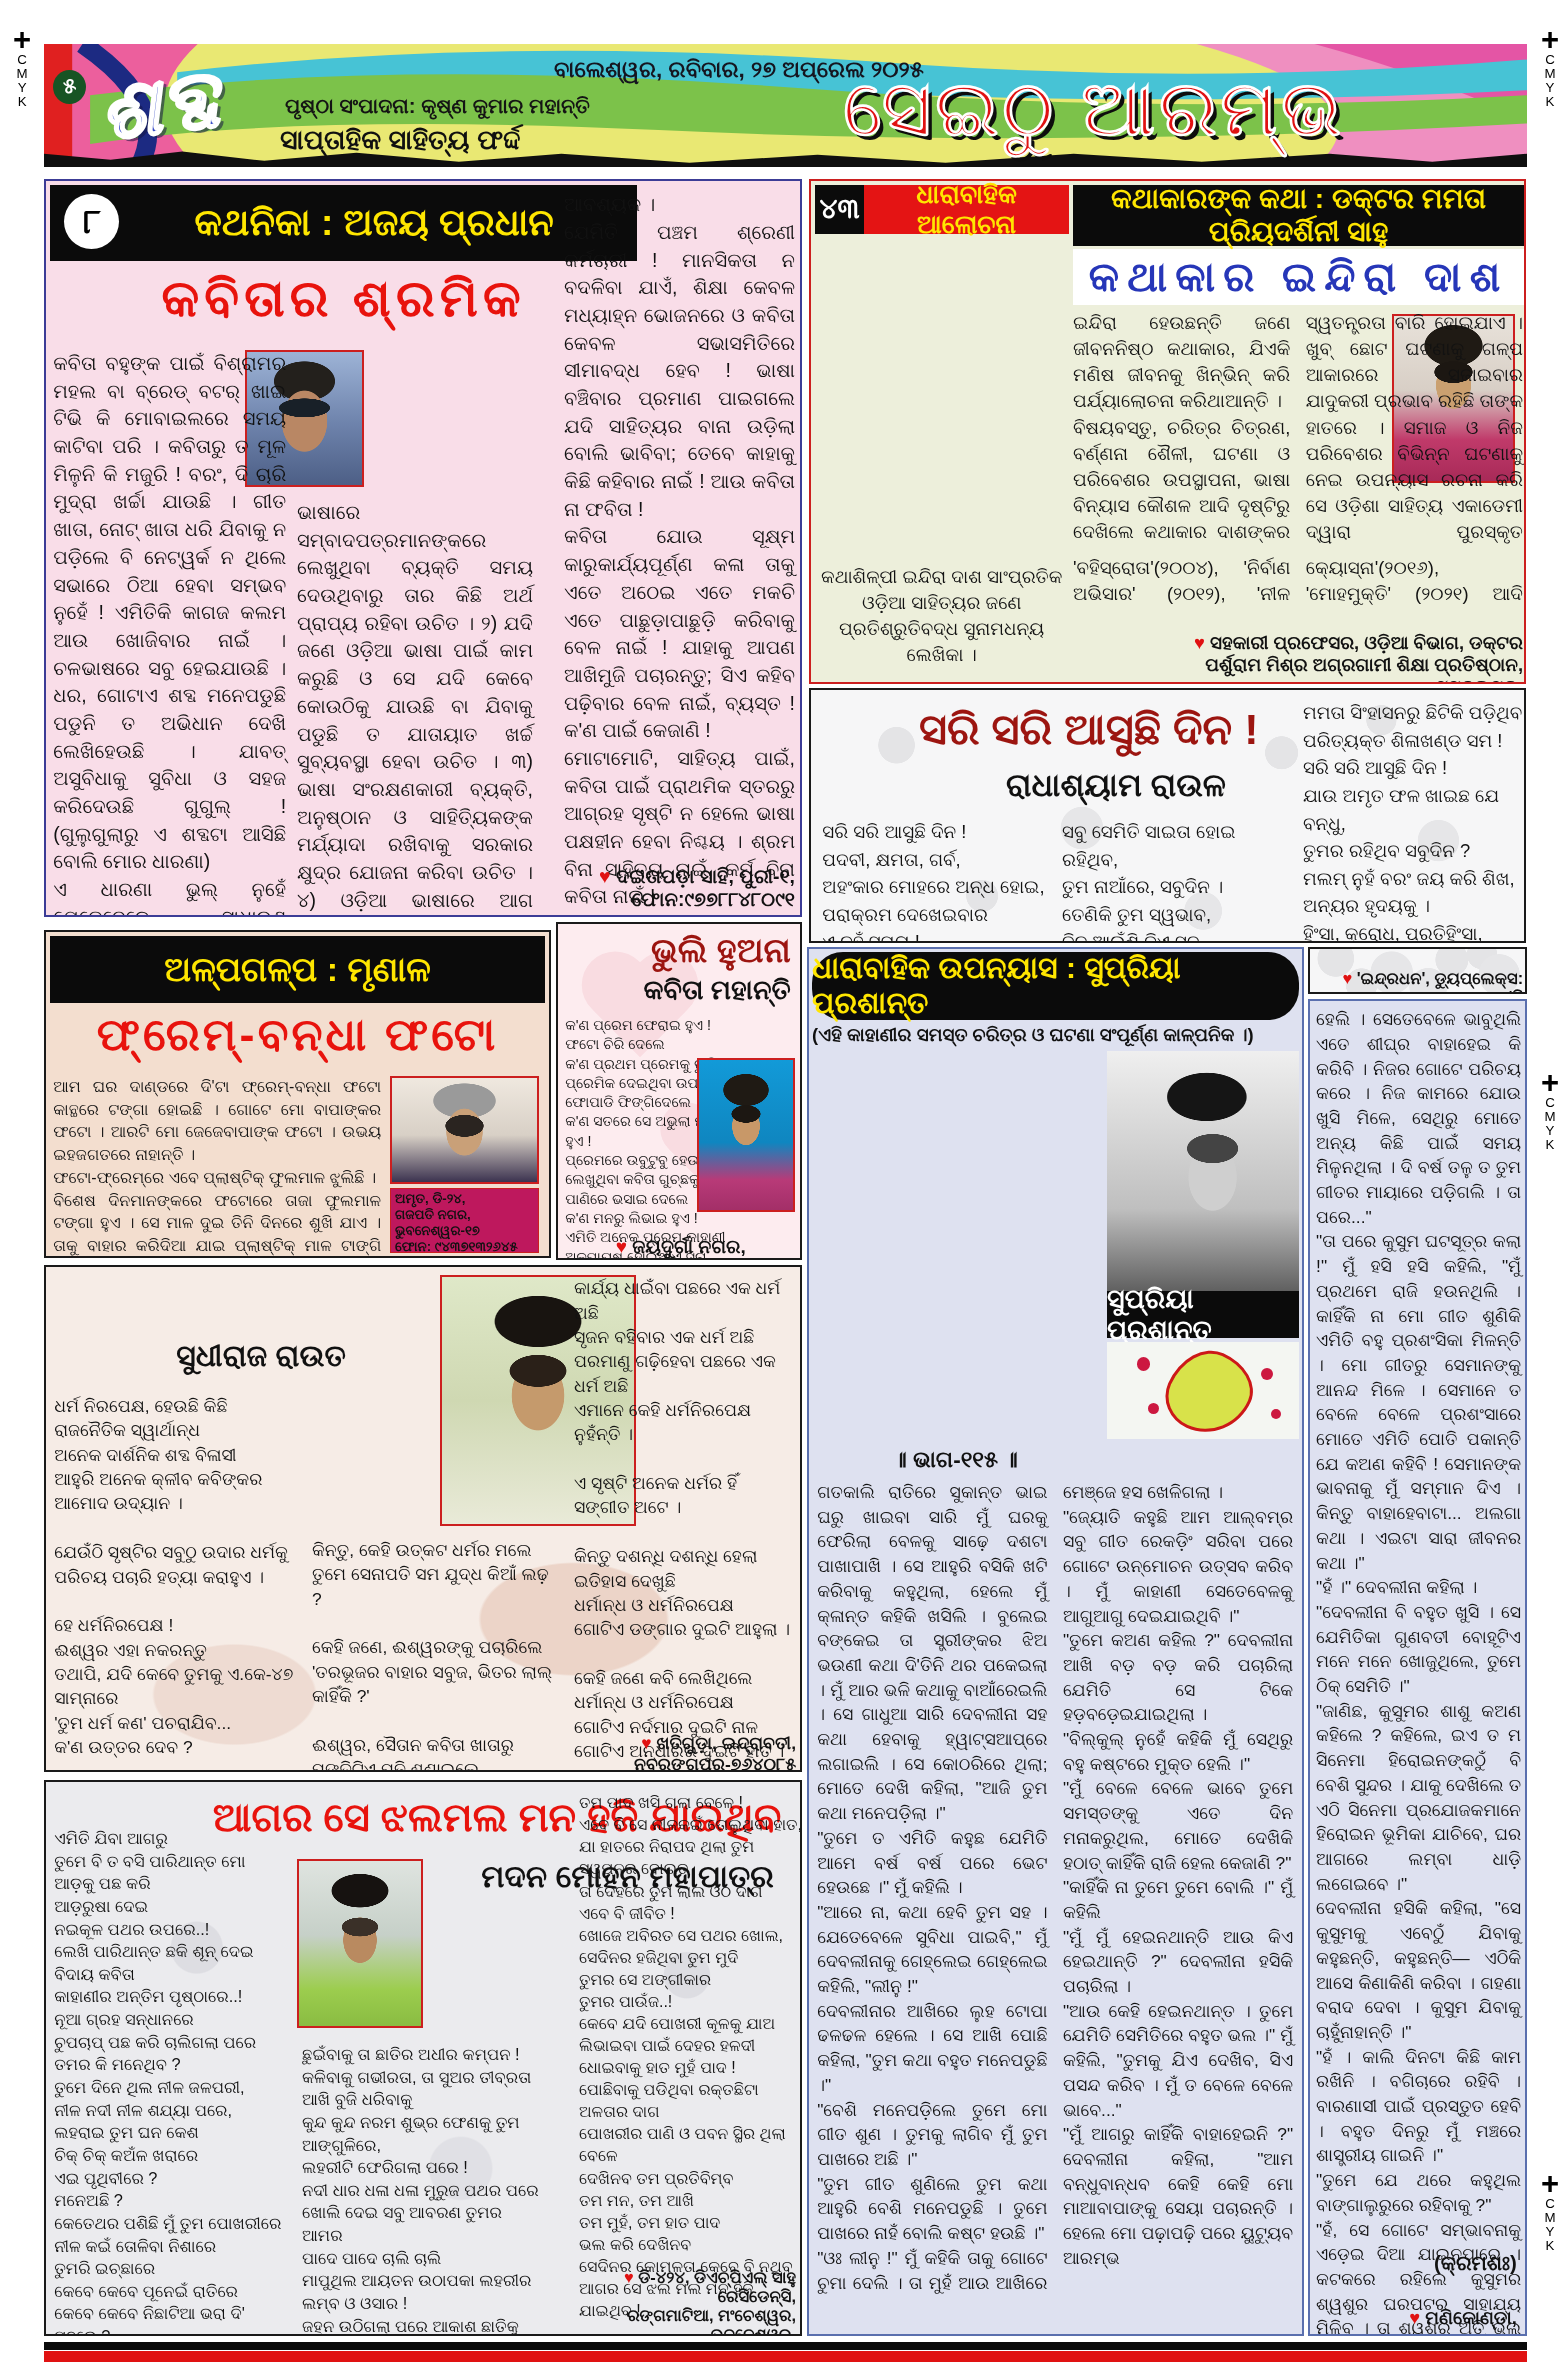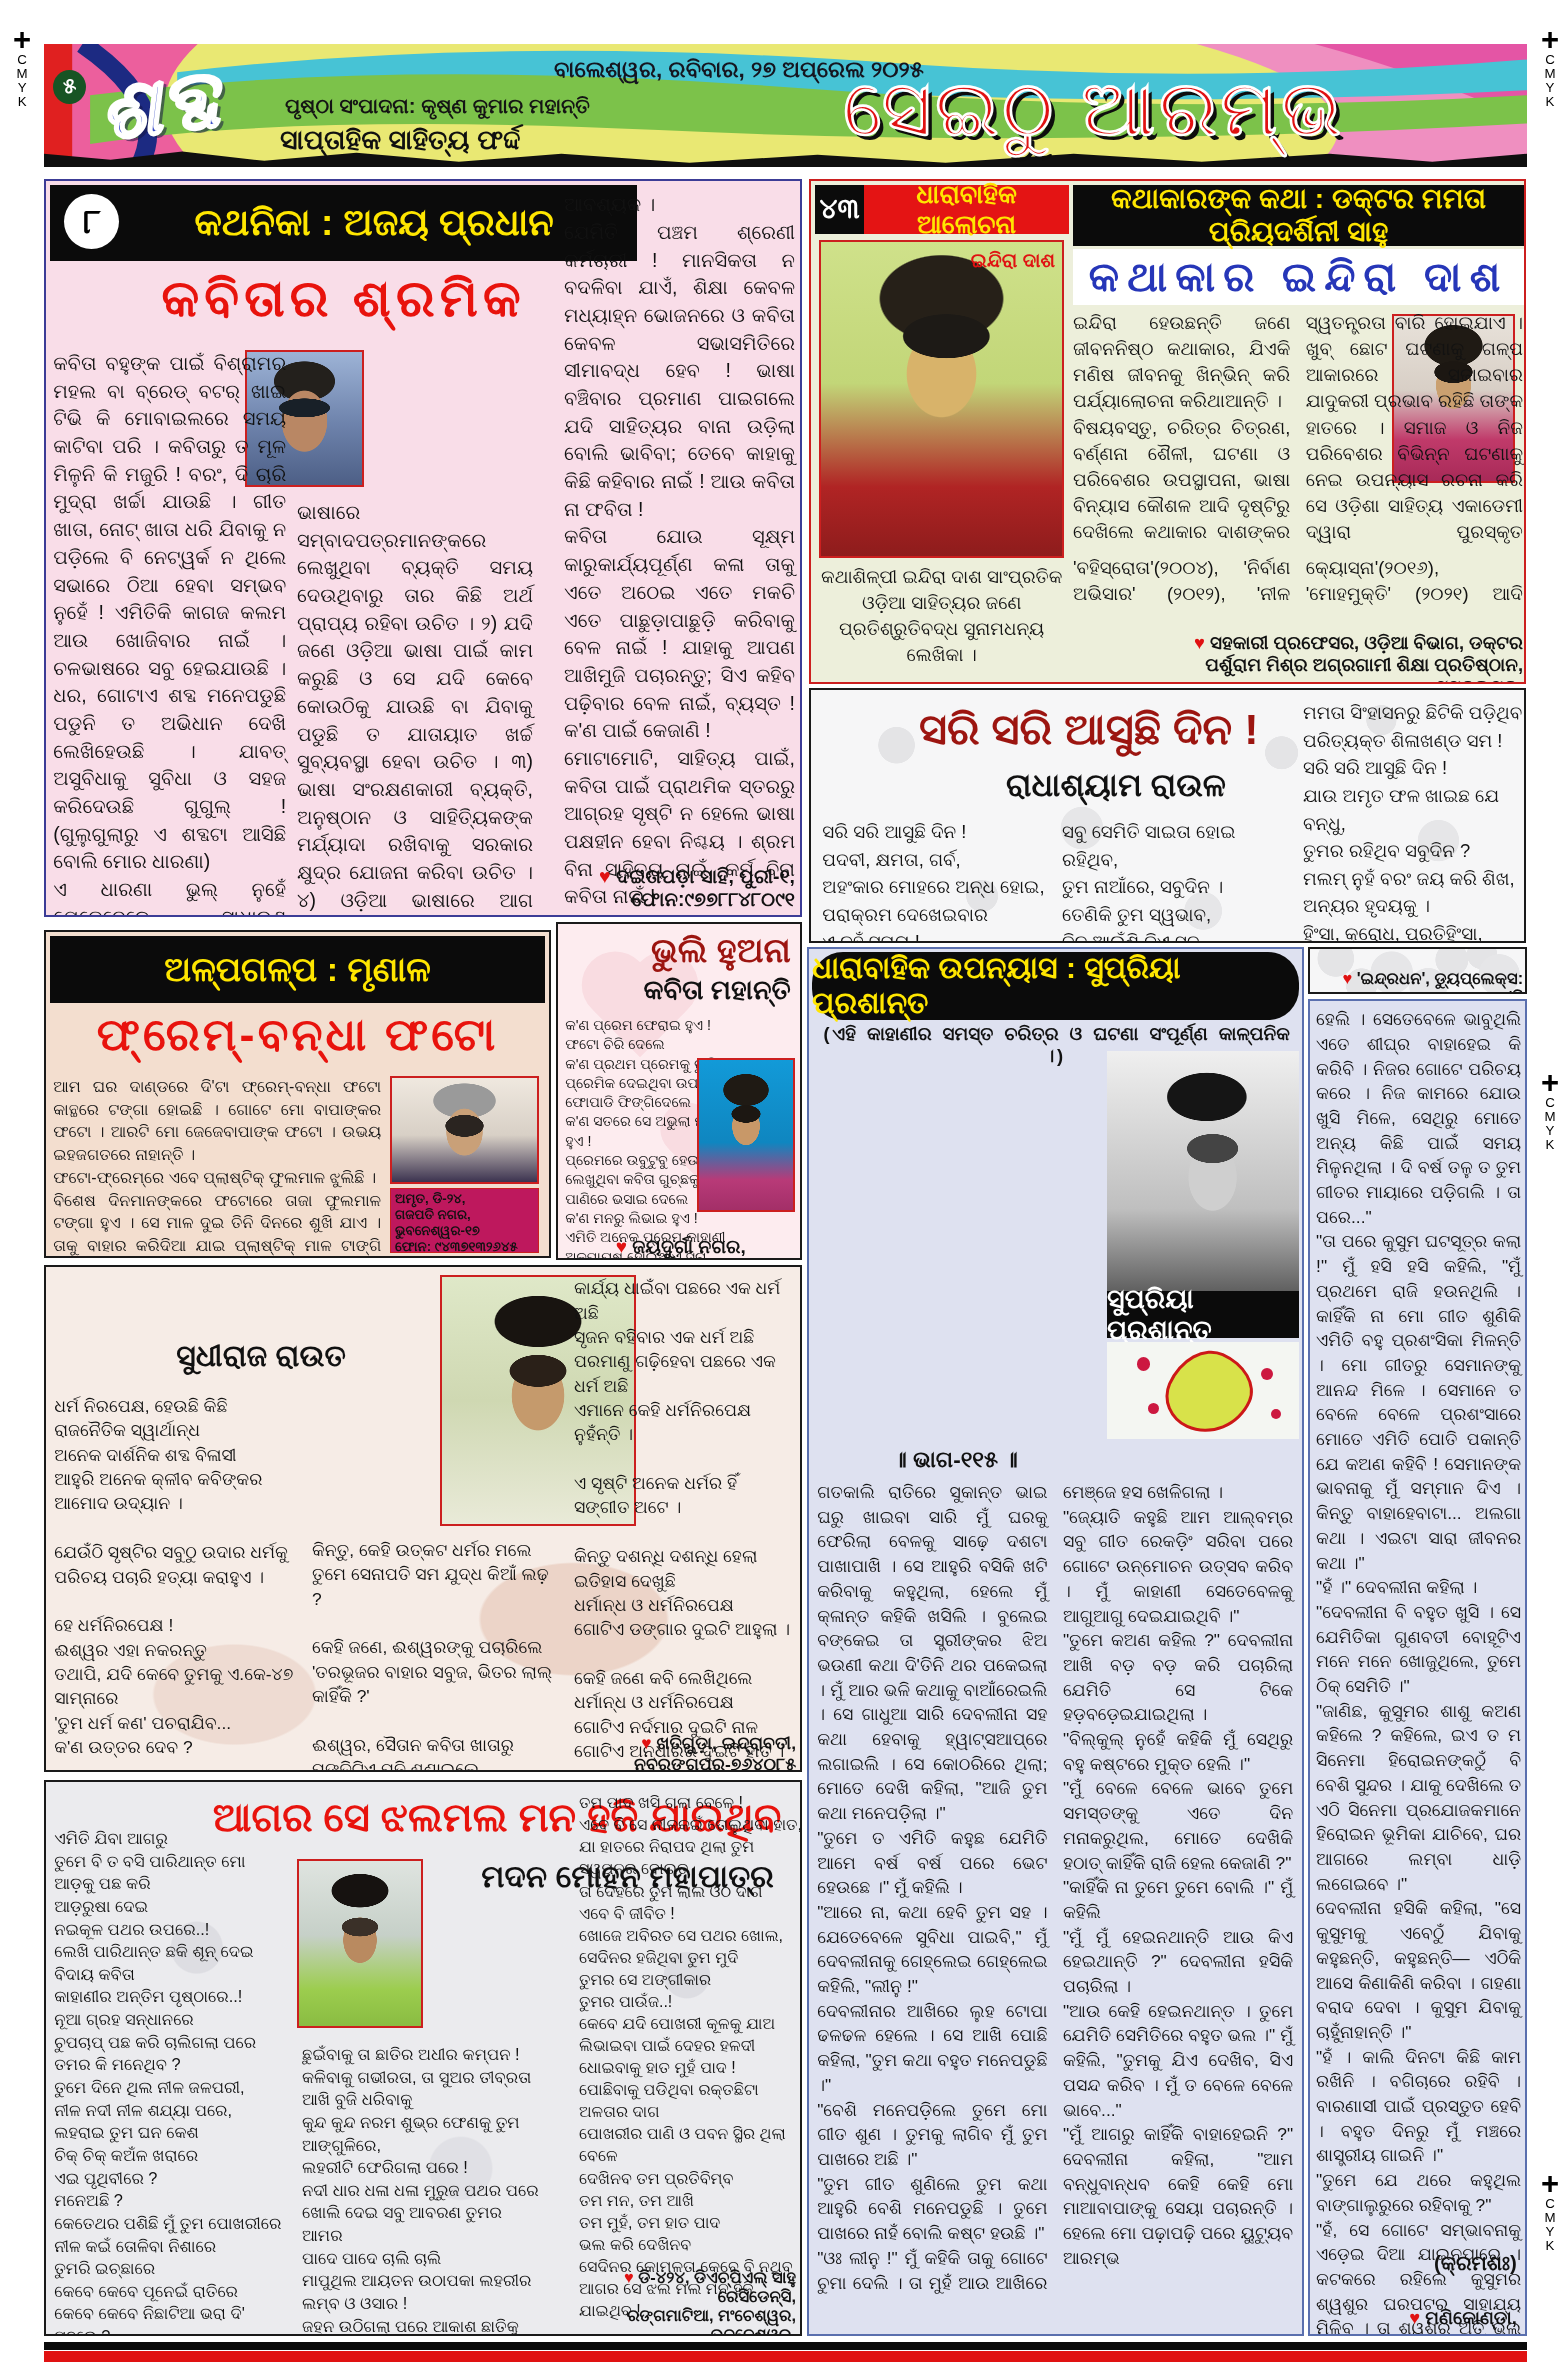--- a/index.html
+++ b/index.html
@@ -131,27 +131,20 @@
 </div>
 
 <div class="box" style="left:809px;top:179px;width:717px;height:505px;background:#edefdb;border:2.6px solid #cc1f1f;">
 
   <div class="abs" style="left:4.1px;top:4.1px;width:254px;height:49px;background:#e41414;display:flex;align-items:center;">
     <div style="width:49px;height:49px;background:#0b0b0b;color:#fff;display:flex;align-items:center;justify-content:center;
          font-size:28px;font-weight:bold;">
       <span>୪୩</span>
       </div>
     <div class="yellowtxt" style="font-size:25.6px;flex:1;text-align:center;">ଧାରାବାହିକ ଆଲୋଚନା</div>
-  </div>
-  <div class="photo" style="left:8.2px;top:59px;width:245px;height:318px;border:2px solid #cc1f1f;background:
-       radial-gradient(ellipse 61px 31px at 52% 30%, #1d1a16 70%, transparent 72%),
-       radial-gradient(ellipse 49px 61px at 50% 42%, #d8b36a 70%, transparent 72%),
-       radial-gradient(ellipse 87px 61px at 50% 18%, #262018 70%, transparent 72%),
-       linear-gradient(180deg,#cfe18a 0%,#c2d678 45%,#b02424 78%,#8e1c1c 100%);">
-    <div style="position:absolute;right:7.2px;top:7.2px;color:#e01212;font-size:19.5px;font-weight:bold;">ଇନ୍ଦିରା ଦାଶ</div>
   </div>
   <div class="abs body-text" style="left:8.2px;top:383px;width:245px;height:112px;font-size:18.4px;text-align:center;">କଥାଶିଳ୍ପୀ ଇନ୍ଦିରା ଦାଶ ସାଂପ୍ରତିକ ଓଡ଼ିଆ ସାହିତ୍ୟର ଜଣେ ପ୍ରତିଶ୍ରୁତିବଦ୍ଧ ସୁନାମଧନ୍ୟ ଲେଖିକା ।</div>
 
   <div class="abs" style="left:262px;top:68px;width:451px;height:56px;background:#ffffff;display:flex;align-items:center;justify-content:center;">
     <div class="bluehead" style="font-size:41px;letter-spacing:8.2px;">କଥାକାର ଇନ୍ଦିରା ଦାଶ</div>
   </div>
   <div class="abs bar-black" style="left:262px;top:4.1px;width:451px;height:61px;">
     <div class="yellowtxt" style="font-size:28px;text-align:center;">କଥାକାରଙ୍କ କଥା : ଡକ୍ଟର ମମତା ପ୍ରିୟଦର୍ଶିନୀ ସାହୁ</div>
   </div>
   <div class="photo" style="left:581px;top:133px;width:123px;height:169px;border:2px solid #cc1f1f;background:
@@ -411,21 +404,21 @@
     <span class="heart">♥ </span><span>ଡି-୪୨୪, ଡିଏଚ୍‌ପିଏଲ୍ ସାହୁ ରେସିଡେନ୍ସି,
 ରଙ୍ଗମାଟିଆ, ମଂଚେଶ୍ୱର, ଭୁବନେଶ୍ୱର,
 ଫୋନ: ୯୮୯୨୦୦୦୨୨୪</span>
   </div>
 </div>
 
 <div class="box" style="left:807px;top:947px;width:497px;height:1389px;background:#dee1f0;border:2px solid #5a6fae;">
   <div class="abs bar-black" style="left:3.1px;top:3.1px;width:487px;height:68px;border-radius:31px;">
     <div class="yellowtxt" style="font-size:30px;">ଧାରାବାହିକ ଉପନ୍ୟାସ : ସୁପ୍ରିୟା ପ୍ରଶାନ୍ତ</div>
   </div>
-  <div class="abs" style="left:3.1px;top:75px;width:487px;text-align:center;font-size:18.4px;font-weight:bold;font-family:Liberation Mono, monospace;">(ଏହି କାହାଣୀର ସମସ୍ତ ଚରିତ୍ର ଓ ଘଟଣା ସଂପୂର୍ଣ୍ଣ କାଳ୍ପନିକ ।)</div>
+  <div class="abs" style="left:3.1px;top:75px;width:487px;font-size:18.4px;font-weight:bold;">(ଏହି କାହାଣୀର ସମସ୍ତ ଚରିତ୍ର ଓ ଘଟଣା ସଂପୂର୍ଣ୍ଣ କାଳ୍ପନିକ ।)</div>
 
 
   <div class="abs" style="left:298px;top:102px;width:192px;height:287px;background:
        radial-gradient(ellipse 36px 20.5px at 55% 34%, #444 70%, transparent 72%),
        radial-gradient(ellipse 34px 47px at 55% 44%, #cfcfcf 70%, transparent 72%),
        radial-gradient(ellipse 56px 34px at 52% 16%, #151515 70%, transparent 72%),
        linear-gradient(180deg,#efefef 0%,#bfbfbf 55%,#2a2a2a 100%);">
     <div class="abs" style="left:0;bottom:0;width:100%;height:47px;background:#0b0b0b;color:#fff;display:flex;
          align-items:center;justify-content:center;font-size:27px;font-weight:bold;">ସୁପ୍ରିୟା ପ୍ରଶାନ୍ତ</div>
   </div>

